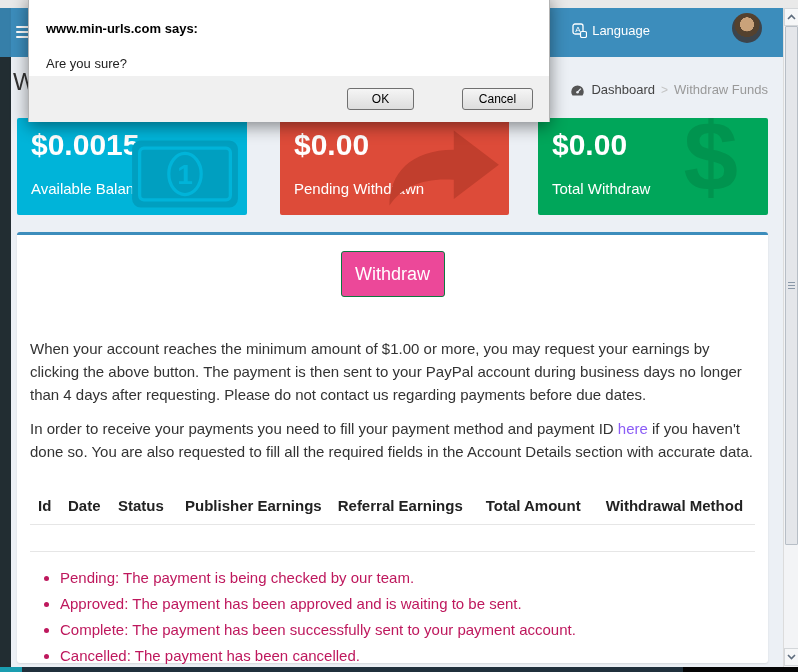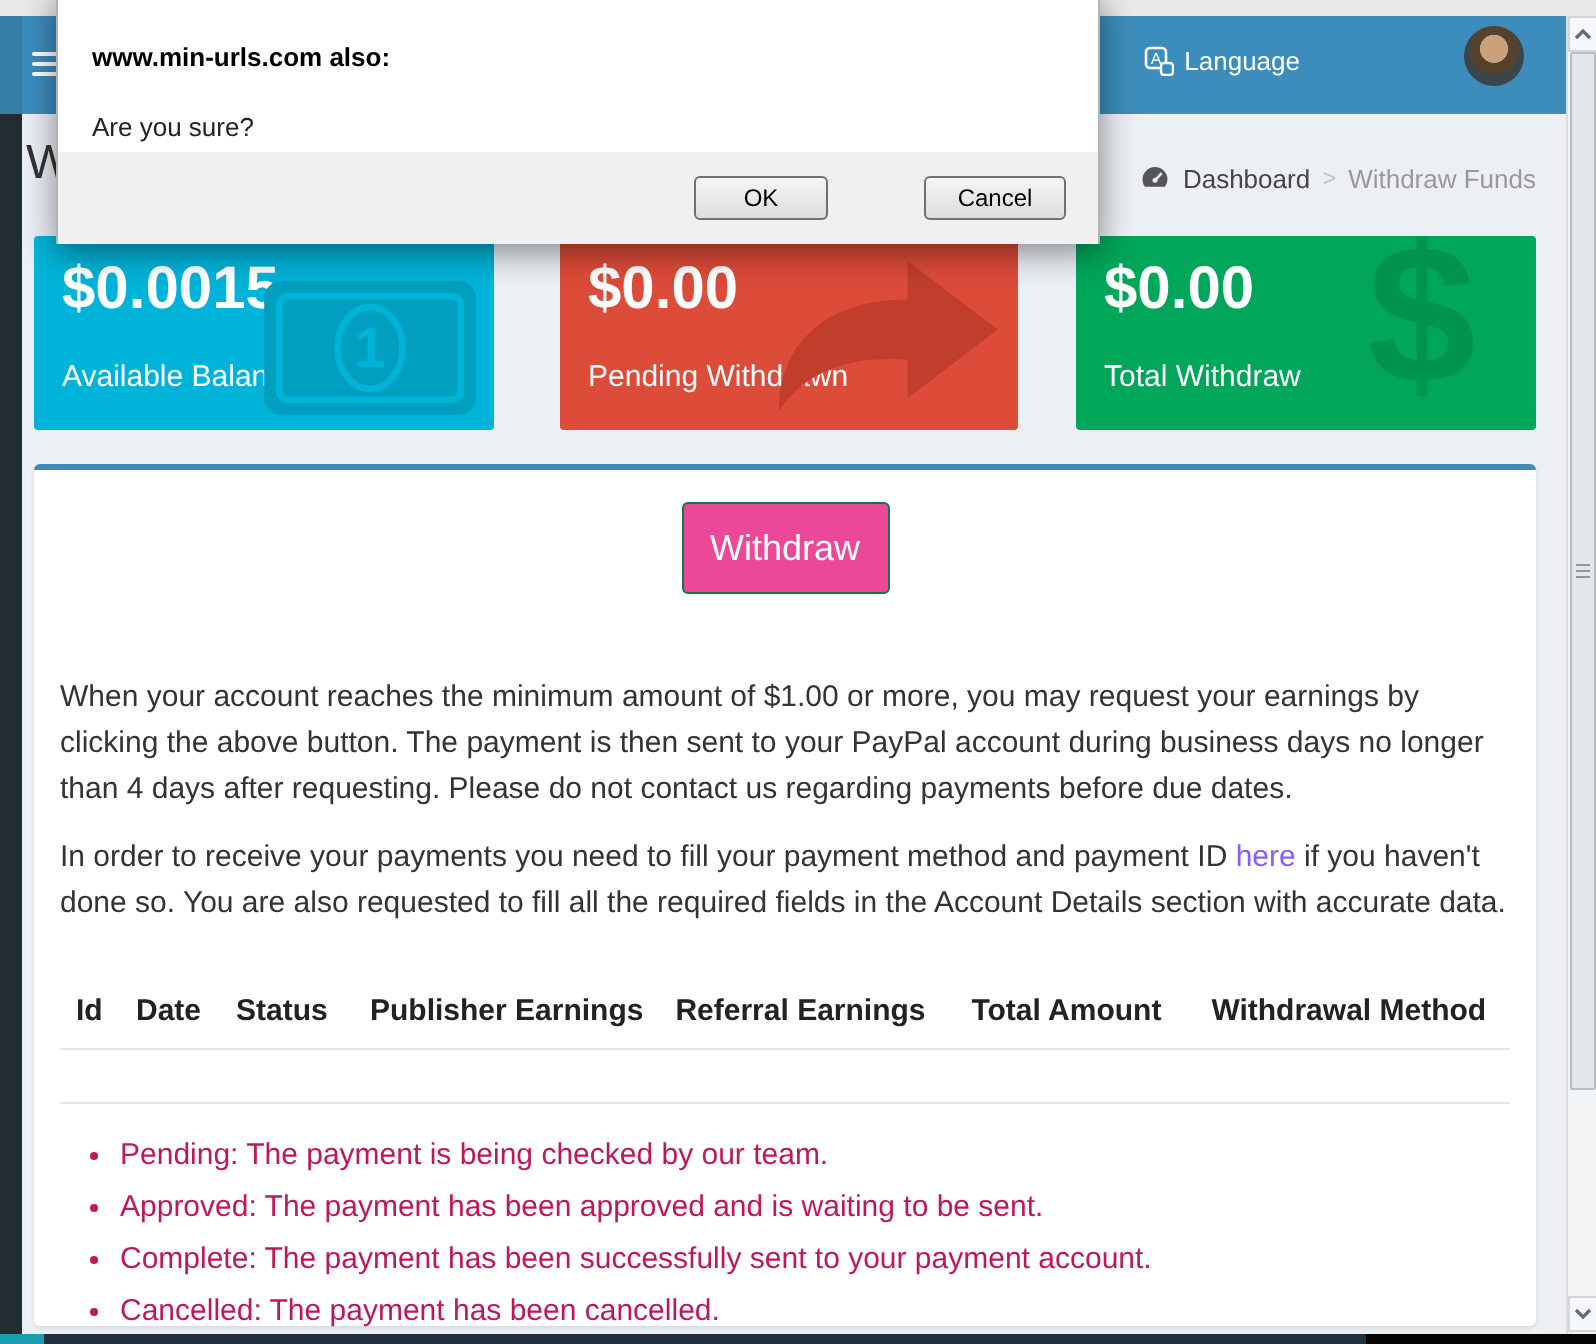--- a/index.html
+++ b/index.html
@@ -15,21 +15,21 @@
   .logo-strip { position: absolute; left: 0; top: 8px; width: 11px; height: 49px; background: #367fa9; }
   .sidebar-strip { position: absolute; left: 0; top: 57px; width: 11px; height: 610px; background: #222d32; }
   .hamburger { position: absolute; left: 5px; top: 15px; width: 24px; height: 20px; cursor: pointer; }
   .hamburger span { display: block; width: 13px; height: 2px; background: #fff; margin: 3px 0; border-radius: 1px; }
   .lang { position: absolute; right: 133px; top: 15px; display: flex; align-items: center; gap: 5px;
           color: #fff; font-size: 13px; cursor: pointer; }
   .avatar { position: absolute; right: 21px; top: 5px; width: 30px; height: 30px; border-radius: 50%;
             background: radial-gradient(circle at 50% 38%, #caa27a 0 29%, #54412e 30% 52%, #3c444c 53% 100%); }
   
   .page-title { position: absolute; left: 13px; top: 68px; font-size: 24px; font-weight: 400; color: #333; }
-  .breadcrumb { position: absolute; right: 30px; top: 82px; display: flex; align-items: flex-start; gap: 6px; font-size: 13px; }
+  .breadcrumb { position: absolute; right: 30px; top: 82px; display: flex; align-items: flex-end; gap: 6px; font-size: 13px; }
   .breadcrumb a { color: #444; text-decoration: none; cursor: pointer; }
   .breadcrumb .sep { color: #c3c3c3; font-size: 12px; }
   .breadcrumb .current { color: #999; }
   
   .card { position: absolute; top: 118px; height: 97px; border-radius: 2px; color: #fff; overflow: hidden; }
   .card-aqua  { left: 17px;  width: 230px; background: #00b4d9; }
   .card-red   { left: 280px; width: 229px; background: #dd4b39; }
   .card-green { left: 538px; width: 230px; background: #00a65a; }
   .card-value { position: absolute; left: 14px; top: 10px; font-size: 30px; font-weight: bold; }
   .card-label { position: absolute; left: 14px; top: 62px; font-size: 15px; }
@@ -201,21 +201,21 @@
     </div>
   </div>
 
   <div class="bottom-bar">
     <span class="teal"></span>
       <span class="black"></span>
   </div>
 
   <div class="dialog">
     <div class="dialog-body">
-      <div class="dialog-title">www.min-urls.com also:</div>
+      <div class="dialog-title">www.min-urls.com says:</div>
       <div class="dialog-message">Are you sure?</div>
     </div>
     <div class="dialog-footer">
       <button class="dlg-btn dlg-ok">OK</button>
       <button class="dlg-btn dlg-cancel">Cancel</button>
     </div>
   </div>
 
 </div>
 

